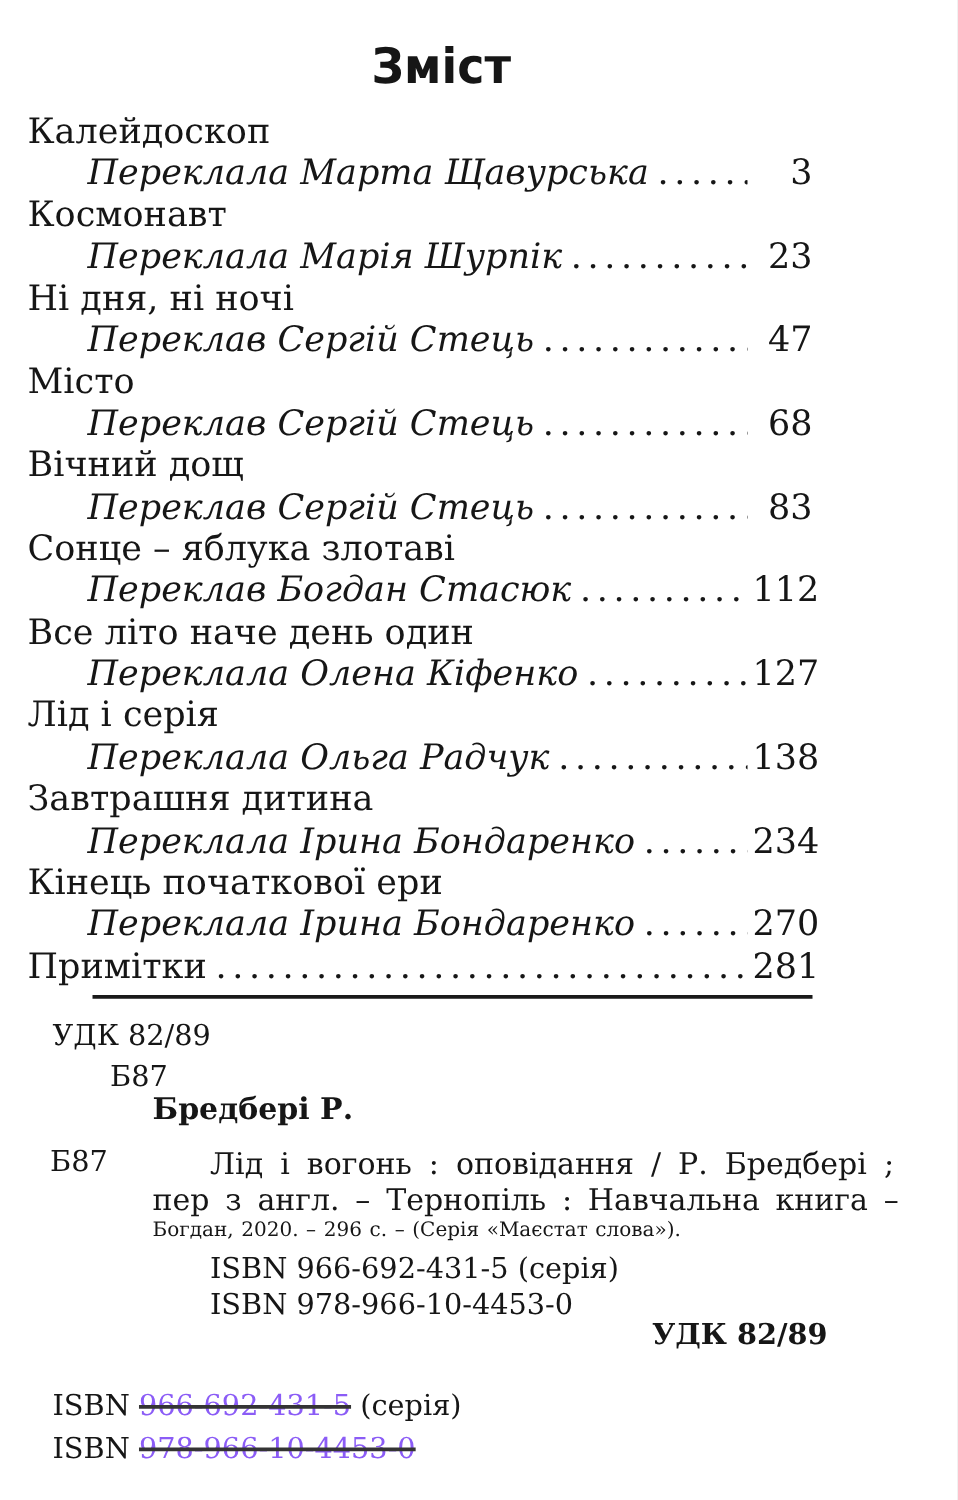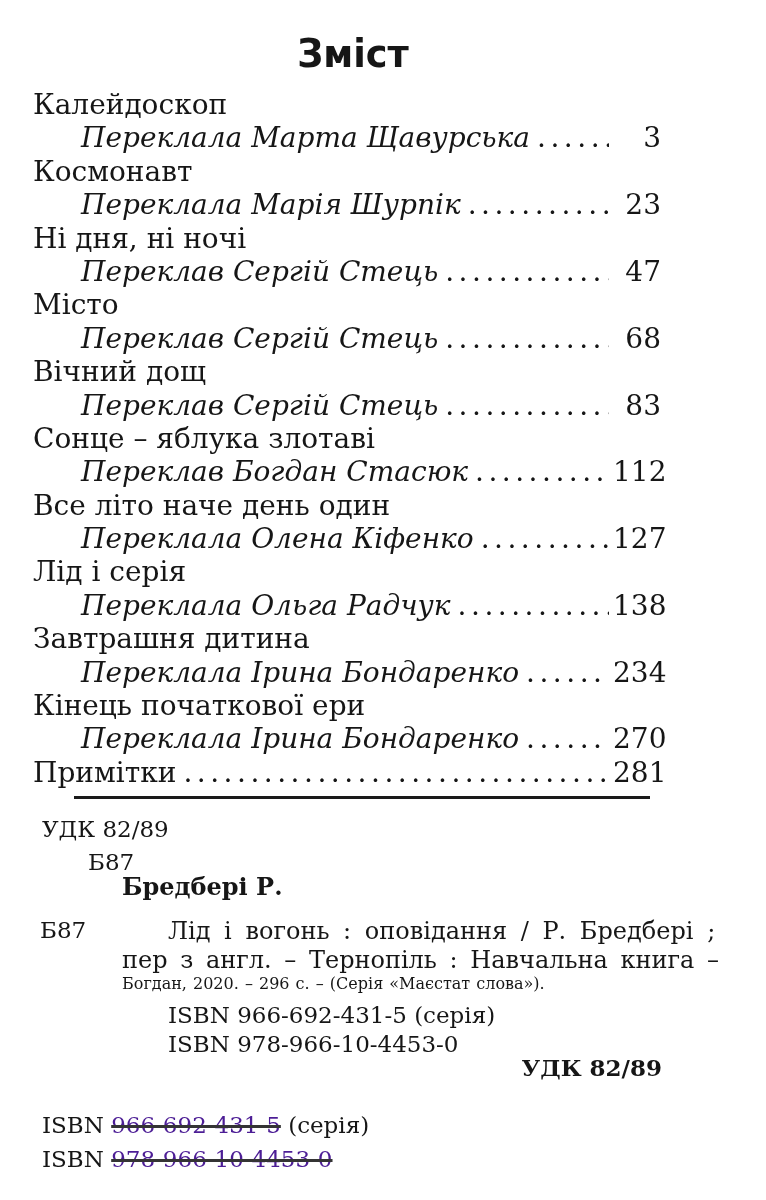--- a/index.html
+++ b/index.html
@@ -13,21 +13,21 @@
     overflow:hidden;
   }
   .page-title {
     position:absolute; top:34px; left:40px; width:626px;
     text-align:center;
     font-family:"DejaVu Sans","Liberation Sans",sans-serif;
     font-weight:bold; font-size:39px; line-height:1;
     transform:scaleX(0.94); transform-origin:center;
     letter-spacing:0px;
   }
-  .toc { position:absolute; top:90px; left:33px; width:628px; }
+  .toc { position:absolute; top:90px; left:22px; width:628px; }
   .toc-row {
     display:flex; align-items:baseline;
     height:33.4px; font-size:28px; line-height:30px;
     white-space:nowrap;
   }
   .toc-title { font-style:normal; }
   .toc-sub { padding-left:48px; }
   .toc-translator { font-style:italic; }
   .dots {
     flex:1 1 auto; overflow:hidden;
@@ -50,21 +50,21 @@
   .imprint-isbn2 { position:absolute; left:168px; top:1031px; font-size:23px; }
   .imprint-udc-right {
     position:absolute; top:1054px; left:40px; width:622px;
     text-align:right; font-size:23px; font-weight:bold;
   }
   .copyright { position:absolute; left:345px; top:1088px; font-size:23px; line-height:29px; }
   .copyright .cont { padding-left:24px; }
   .footer-isbn1 { position:absolute; left:42px; top:1112px; font-size:23px; }
   .footer-isbn2 { position:absolute; left:42px; top:1146px; font-size:23px; }
   .struck {
-    color:#4c1d95;
+    color:#8b5cf6;
     text-decoration:line-through;
     text-decoration-thickness:2.5px;
     text-decoration-color:#343434;
   }
 </style>
 </head>
 <body>
 
 <div class="page">
 

